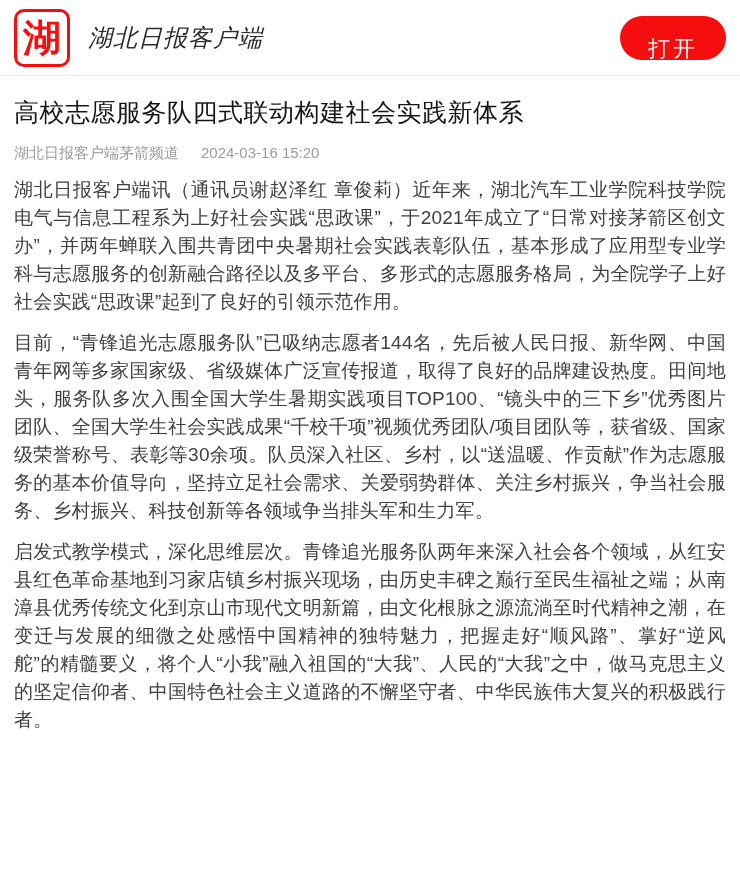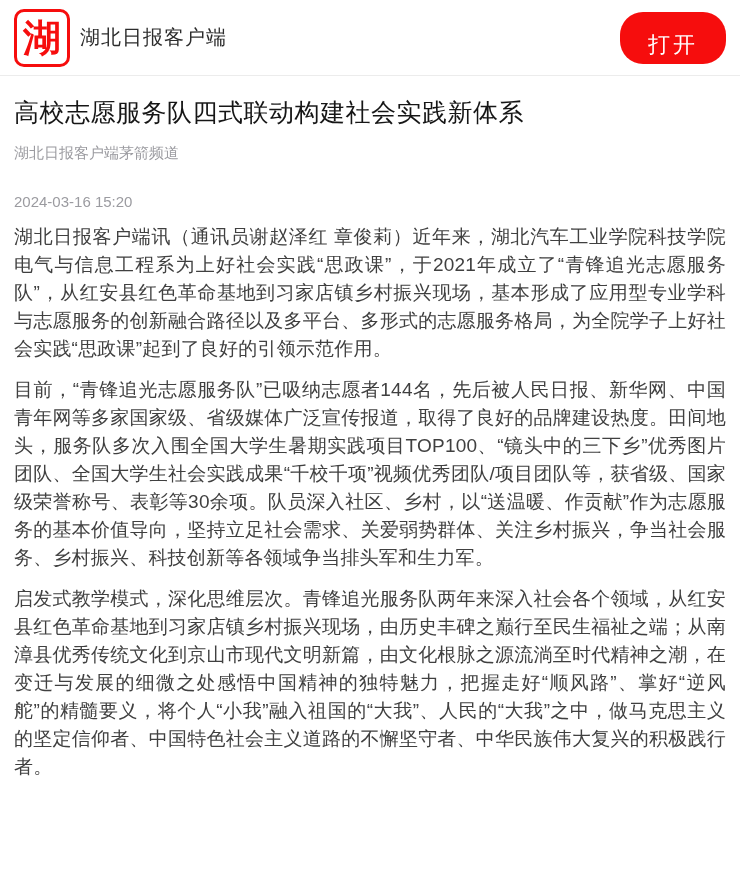--- a/index.html
+++ b/index.html
@@ -33,32 +33,33 @@
     align-items: center;
     justify-content: center;
     color: #f60d0d;
     font-size: 38px;
     font-weight: bold;
     font-family: "DejaVu Serif", "Liberation Serif", serif;
     flex: 0 0 auto;
     line-height: 1;
   }
   .app-name {
-    margin-left: 10px;
-    font-size: 20px;
+    margin-left: 18px;
+    font-size: 24px;
     color: #2c2c2c;
     letter-spacing: 1px;
     white-space: nowrap;
+    font-style: italic;
   }
   .open-btn {
     margin-left: auto;
     background: #f60d0d;
     color: #ffffff;
     border: none;
-    height: 52px;
+    height: 44px;
     padding: 11px 28px;
     border-radius: 23px;
     font-size: 22px;
     letter-spacing: 3px;
     font-family: inherit;
     cursor: pointer;
     line-height: 44px;
   }
   
   .article {
@@ -70,23 +71,22 @@
     line-height: 1.32;
     font-weight: 400;
     color: #161616;
     letter-spacing: 0.5px;
   }
   .byline {
     margin-top: 15px;
     font-size: 15px;
     color: #9b9ba0;
     display: flex;
-    gap: 30px;
+    gap: 22px;
     align-items: baseline;
-    flex-direction: column;
   }
   .article-body {
     margin-top: 6px;
   }
   .article-body p {
     font-size: 19px;
     line-height: 28px;
     color: #404040;
     margin: 13px 0;
     text-align: justify;
@@ -109,19 +109,19 @@
 
   <main class="article">
     <h1 class="article-title">高校志愿服务队四式联动构建社会实践新体系</h1>
 
     <div class="byline">
       <span>湖北日报客户端茅箭频道</span>
       <span>2024-03-16 15:20</span>
     </div>
 
     <div class="article-body">
-      <p>湖北日报客户端讯（通讯员谢赵泽红 章俊莉）近年来，湖北汽车工业学院科技学院电气与信息工程系为上好社会实践“思政课”，于2021年成立了“青锋追光志愿服务队”，从红安县红色革命基地到习家店镇乡村振兴现场，基本形成了应用型专业学科与志愿服务的创新融合路径以及多平台、多形式的志愿服务格局，为全院学子上好社会实践“思政课”起到了良好的引领示范作用。</p>
+      <p>湖北日报客户端讯（通讯员谢赵泽红 章俊莉）近年来，湖北汽车工业学院科技学院电气与信息工程系为上好社会实践“思政课”，于2021年成立了“日常对接茅箭区创文办”，并两年蝉联入围共青团中央暑期社会实践表彰队伍，基本形成了应用型专业学科与志愿服务的创新融合路径以及多平台、多形式的志愿服务格局，为全院学子上好社会实践“思政课”起到了良好的引领示范作用。</p>
       <p>目前，“青锋追光志愿服务队”已吸纳志愿者144名，先后被人民日报、新华网、中国青年网等多家国家级、省级媒体广泛宣传报道，取得了良好的品牌建设热度。田间地头，服务队多次入围全国大学生暑期实践项目TOP100、“镜头中的三下乡”优秀图片团队、全国大学生社会实践成果“千校千项”视频优秀团队/项目团队等，获省级、国家级荣誉称号、表彰等30余项。队员深入社区、乡村，以“送温暖、作贡献”作为志愿服务的基本价值导向，坚持立足社会需求、关爱弱势群体、关注乡村振兴，争当社会服务、乡村振兴、科技创新等各领域争当排头军和生力军。</p>
       <p>启发式教学模式，深化思维层次。青锋追光服务队两年来深入社会各个领域，从红安县红色革命基地到习家店镇乡村振兴现场，由历史丰碑之巅行至民生福祉之端；从南漳县优秀传统文化到京山市现代文明新篇，由文化根脉之源流淌至时代精神之潮，在变迁与发展的细微之处感悟中国精神的独特魅力，把握走好“顺风路”、掌好“逆风舵”的精髓要义，将个人“小我”融入祖国的“大我”、人民的“大我”之中，做马克思主义的坚定信仰者、中国特色社会主义道路的不懈坚守者、中华民族伟大复兴的积极践行者。</p>
     </div>
   </main>
 
 </div>
 
 </body></html>

